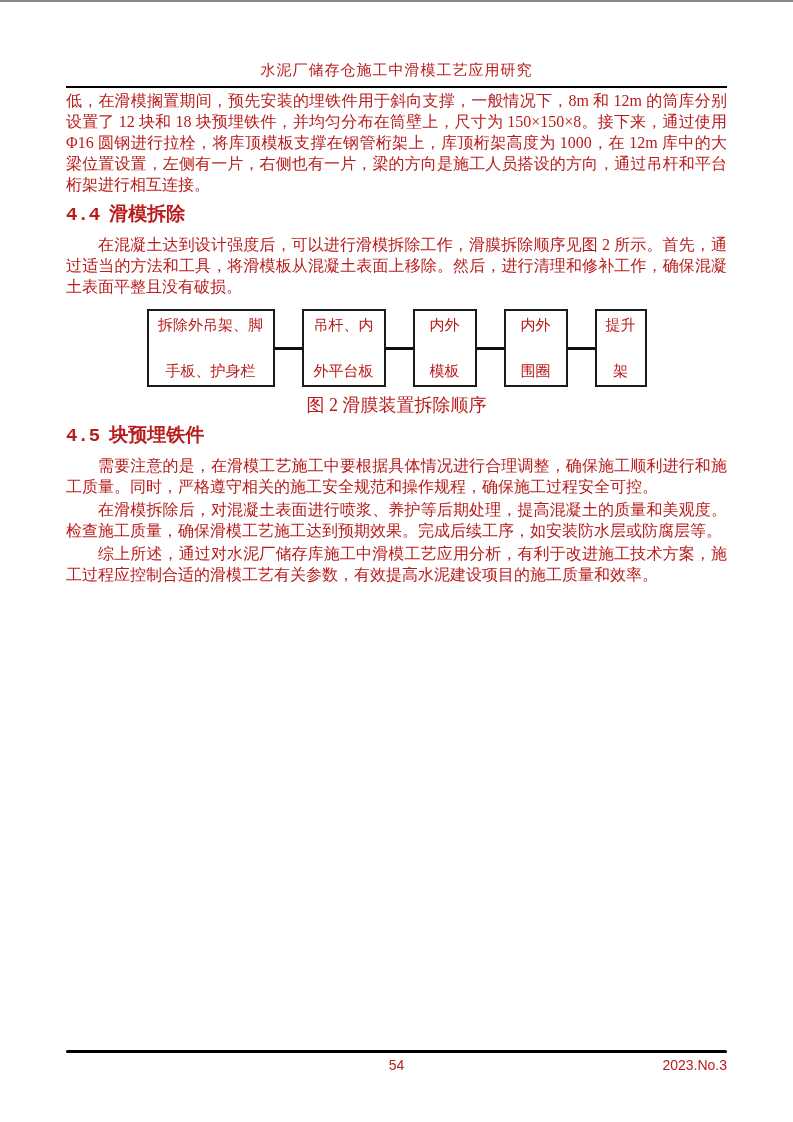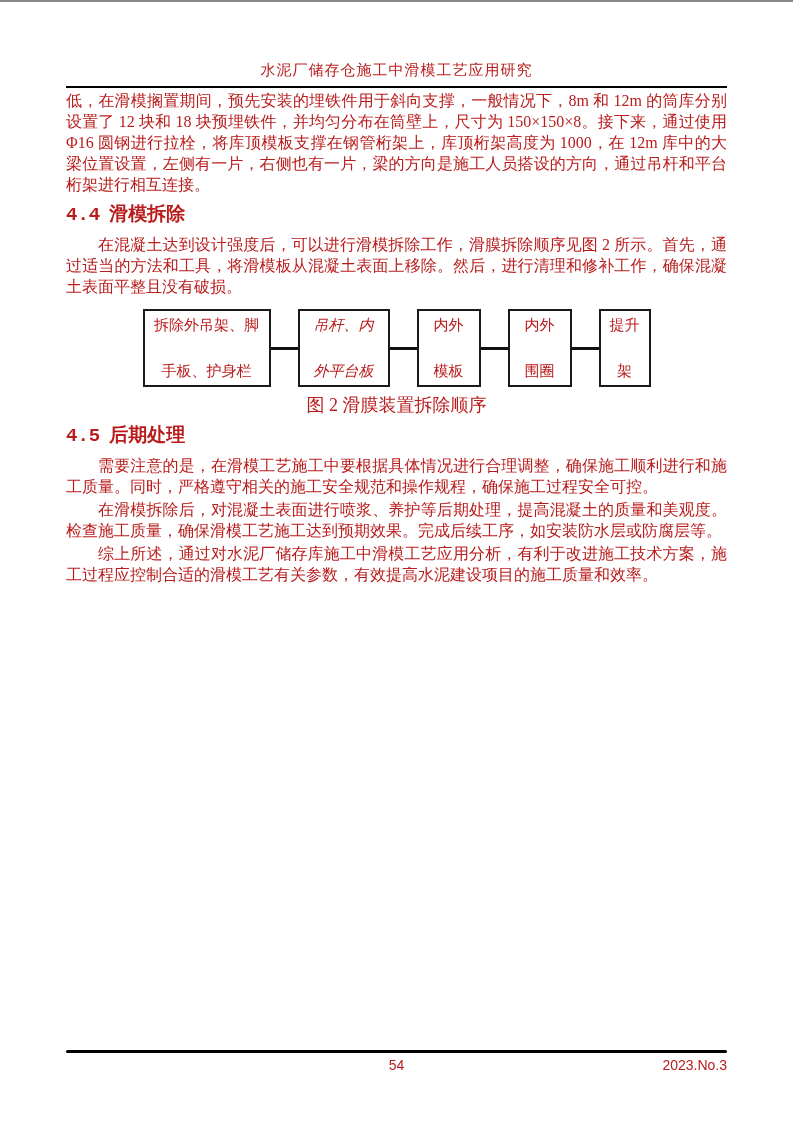--- a/index.html
+++ b/index.html
@@ -59,21 +59,21 @@
     justify-content: flex-end;
     text-align: center;
     font-size: 15px;
     line-height: 24px;
     padding: 2px 6px;
     background: #fff;
     flex: 0 0 auto;
     gap: 22px;
   }
   .flow-box.w1 { width: 128px; }
-  .flow-box.w2 { width: 92px; font-style: italic; }
+  .flow-box.w2 { width: 84px; }
   .flow-box.w3 { width: 64px; }
   .flow-box.w4 { width: 64px; }
   .flow-box.w5 { width: 52px; }
   .connector {
     width: 27px;
     height: 3px;
     background: #111;
     flex: 0 0 auto;
   }
   figcaption.fig-caption {
@@ -144,21 +144,21 @@
         <div class="connector"></div>
         <div class="flow-box w5">
           <div>提升</div>
           <div>架</div>
         </div>
       </div>
       <figcaption class="fig-caption">图 2 滑膜装置拆除顺序</figcaption>
     </figure>
 
     <h2 class="sec-heading">
-      <span class="sec-num">4.5</span><span>后期处理</span>
+      <span class="sec-num">4.5</span><span>块预埋铁件</span>
     </h2>
 
     <p class="para indent">需要注意的是，在滑模工艺施工中要根据具体情况进行合理调整，确保施工顺利进行和施工质量。同时，严格遵守相关的施工安全规范和操作规程，确保施工过程安全可控。</p>
     <p class="para indent">在滑模拆除后，对混凝土表面进行喷浆、养护等后期处理，提高混凝土的质量和美观度。检查施工质量，确保滑模工艺施工达到预期效果。完成后续工序，如安装防水层或防腐层等。</p>
 
 
     <p class="para indent">综上所述，通过对水泥厂储存库施工中滑模工艺应用分析，有利于改进施工技术方案，施工过程应控制合适的滑模工艺有关参数，有效提高水泥建设项目的施工质量和效率。</p>
 
   </div>
 

